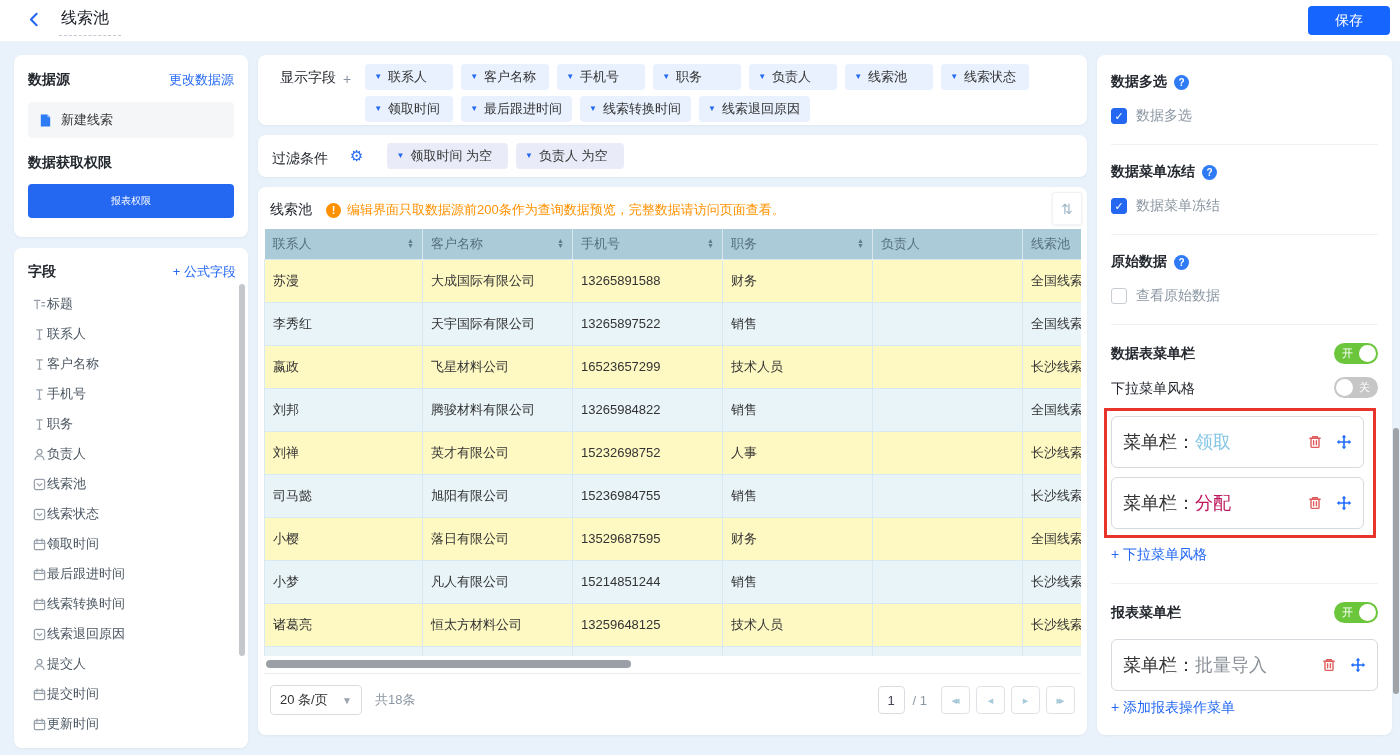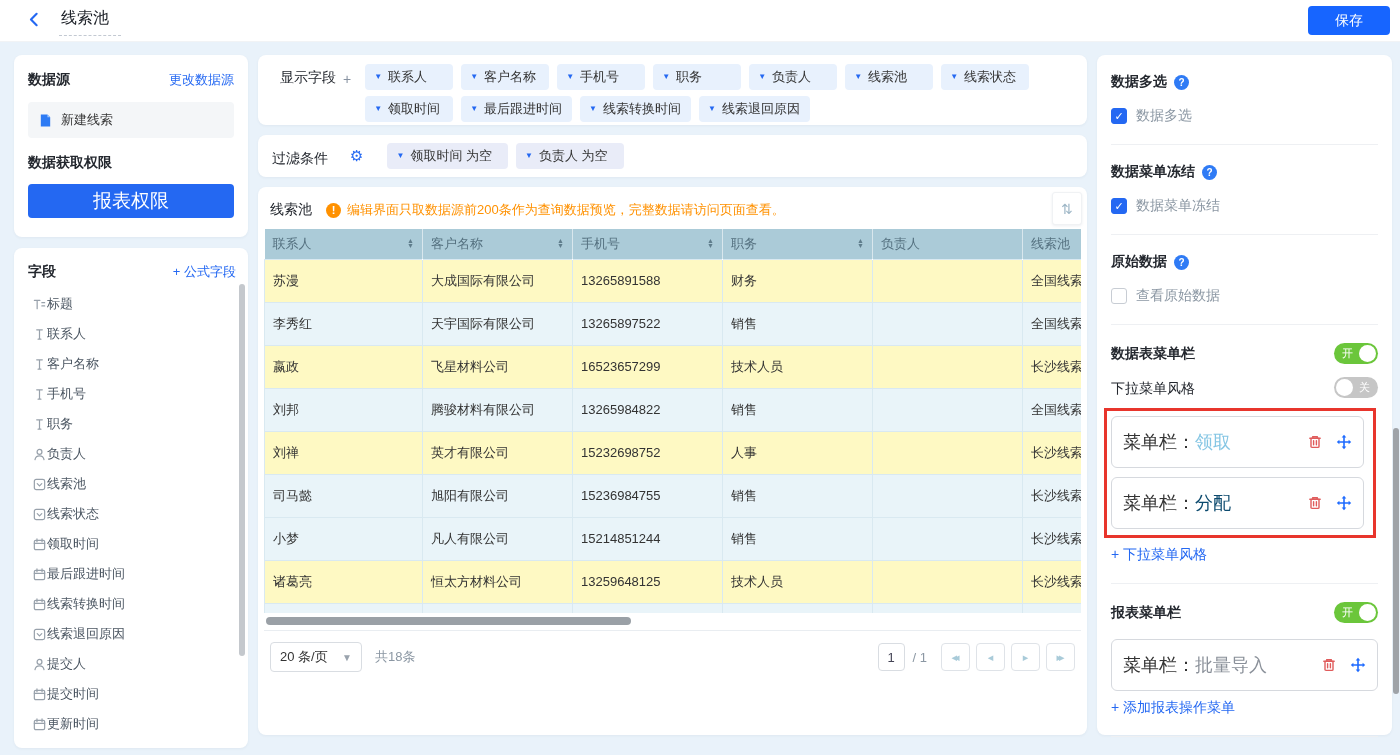--- a/index.html
+++ b/index.html
@@ -24,21 +24,21 @@
     font-size:14px; border:none; border-radius:4px; cursor:pointer;}
   
   .left-card-1{position:absolute; left:14px; top:55px; width:234px; height:182px; padding:16px 14px;}
   .panel-title{font-size:14px; font-weight:bold; color:#23272e;}
   .row-between{display:flex; align-items:center; justify-content:space-between;}
   .link{color:var(--accent); font-size:13px; cursor:pointer;}
   .source-item{margin-top:13px; height:36px; background:#f4f6f8; border-radius:4px;
     display:flex; align-items:center; gap:8px; padding:0 10px; cursor:pointer;}
   .perm-title{margin-top:16px;}
   .perm-btn{margin-top:12px; width:100%; height:34px; background:var(--accent); color:#fff;
-    font-size:19px; border:none; border-radius:4px; cursor:pointer;}
+    font-size:10px; border:none; border-radius:4px; cursor:pointer;}
   .left-card-2{position:absolute; left:14px; top:248px; width:234px; height:500px;
     padding:15px 12px 10px 14px; overflow:hidden;}
   .field-list{margin-top:8px;}
   .field-item{height:30px; display:flex; align-items:center; padding-left:4px;
     color:#4a5561; cursor:pointer;}
   .field-item .f-ico{width:15px; height:15px; flex:none; display:flex;}
   .v-thumb{position:absolute; width:6px; border-radius:3px; background:#c4c8cd;}
   .left-thumb{right:3px; top:36px; height:372px;}
   
   .mid-card-chips{position:absolute; left:258px; top:55px; width:829px; height:70px;
@@ -479,20 +479,28 @@
             <td>长沙线索</td>
           </tr>
           <tr class="alt">
             <td>司马懿</td>
             <td>旭阳有限公司</td>
             <td>15236984755</td>
             <td>销售</td>
             <td></td>
             <td>长沙线索</td>
           </tr>
+          <tr class="">
+            <td>小樱</td>
+            <td>落日有限公司</td>
+            <td>13529687595</td>
+            <td>财务</td>
+            <td></td>
+            <td>全国线索</td>
+          </tr>
           <tr class="alt">
             <td>小梦</td>
             <td>凡人有限公司</td>
             <td>15214851244</td>
             <td>销售</td>
             <td></td>
             <td>长沙线索</td>
           </tr>
           <tr class="">
             <td>诸葛亮</td>
@@ -594,21 +602,21 @@
           </span>
         <span class="ic">
             <svg width="16" height="16" viewBox="0 0 16 16">
               <path d="M8 .8l2.3 2.6H8.8v3.8h3.8V5.7L15.2 8l-2.6 2.3V8.8H8.8v3.8h1.5L8 15.2l-2.3-2.6h1.5V8.8H3.4v1.5L.8 8l2.6-2.3v1.5h3.8V3.4H5.7z" fill="#1f6bff"></path>
             </svg>
           </span>
       </span>
       </div>
       <div class="menu-item">
         <span>菜单栏：</span>
-      <span style="color:#0c4a6e">分配</span>
+      <span style="color:#be185d">分配</span>
       <span class="mi-icons">
         <span class="ic">
             <svg width="16" height="16" viewBox="0 0 16 16" fill="none" stroke="#e05c5c" stroke-width="1.4" stroke-linecap="round">
               <path d="M2.8 4.2h10.4M5.8 4V2.6h4.4V4"></path>
               <rect x="4" y="4.2" width="8" height="9.2" rx="1"></rect>
               <path d="M6.6 6.8v4M9.4 6.8v4"></path>
             </svg>
           </span>
         <span class="ic">
             <svg width="16" height="16" viewBox="0 0 16 16">

